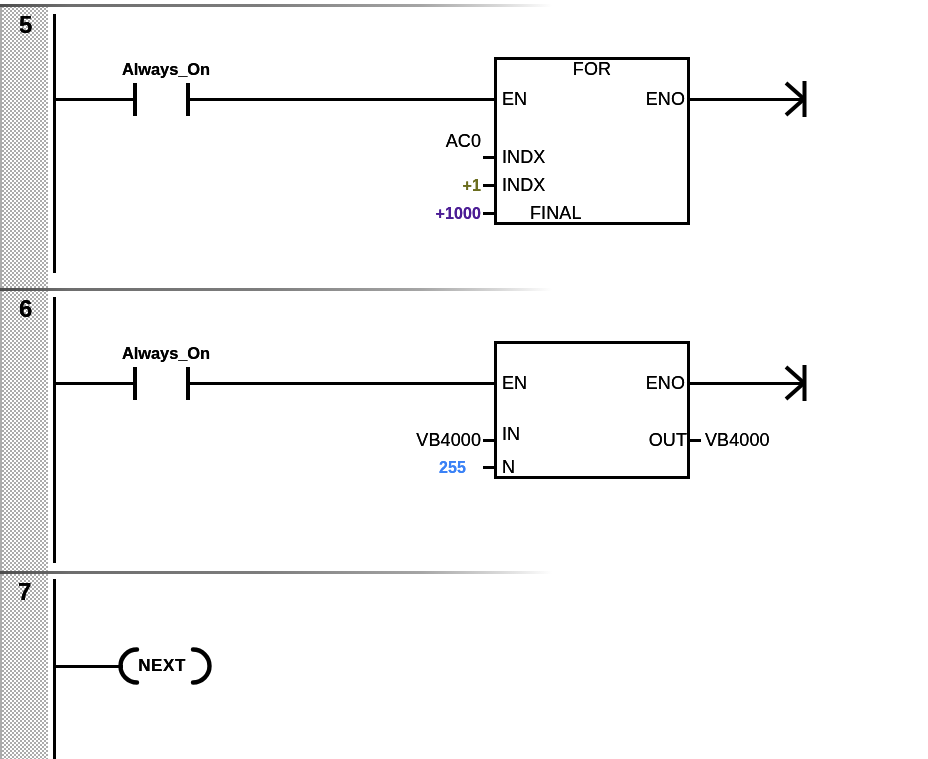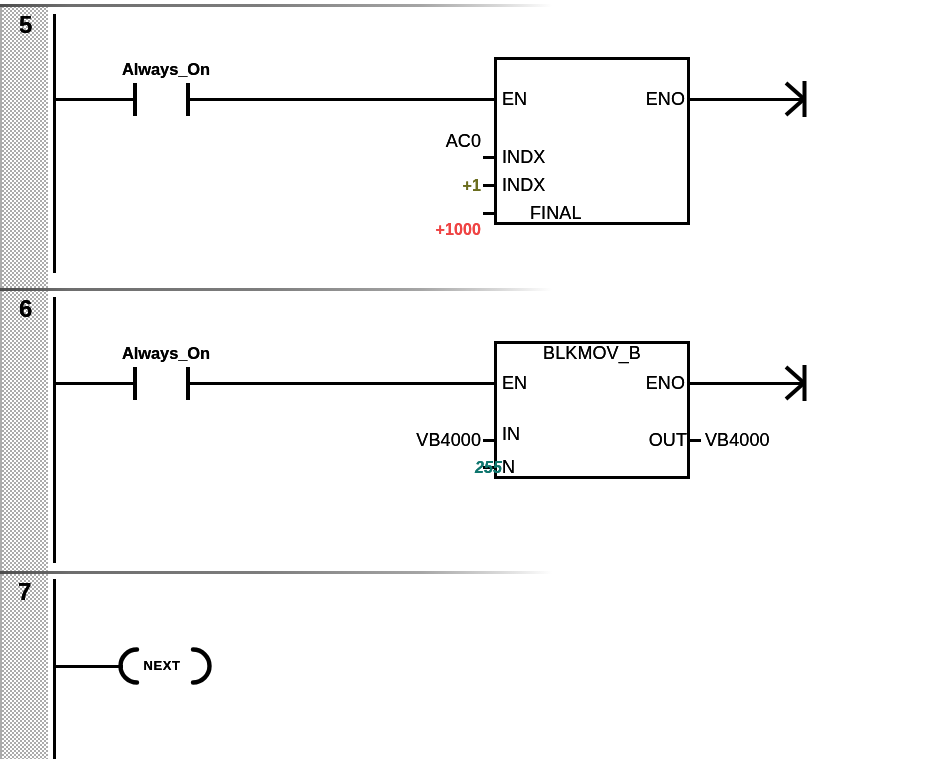--- a/index.html
+++ b/index.html
@@ -18,21 +18,21 @@
   .cbar{position:absolute;width:3.5px;height:33px;background:#000;}
   .tick{position:absolute;width:11px;height:3px;background:#000;}
   .fbox{position:absolute;border:3px solid #000;background:#fff;box-sizing:border-box;}
   
   .t{position:absolute;font-size:18px;line-height:18px;white-space:pre;letter-spacing:0.1px;text-shadow:0 0 0.5px currentColor;}
   .tc{text-align:center;}
   .tr{text-align:right;}
   .netnum{position:absolute;font-size:24px;line-height:24px;font-weight:bold;text-shadow:0 0 0.4px #000;}
   .cname{position:absolute;font-size:16.5px;line-height:17px;font-weight:bold;text-align:center;letter-spacing:-0.1px;text-shadow:0 0 0.4px #000;}
   .opc{font-size:16px;line-height:18px;font-weight:bold;}
-  .coiltxt{position:absolute;font-size:13px;line-height:17px;font-weight:bold;letter-spacing:0.6px;text-align:center;text-shadow:0 0 0.4px #000;}
+  .coiltxt{position:absolute;font-size:17px;line-height:17px;font-weight:bold;letter-spacing:0.6px;text-align:center;text-shadow:0 0 0.4px #000;}
   svg{position:absolute;overflow:visible;}
 </style>
 </head>
 <body>
 
 <div class="canvas">
 
   <div class="netcol"></div>
   <div class="netcol-edge"></div>
 
@@ -49,68 +49,68 @@
   <div class="wire" style="left:54px;top:97.5px;width:81px"></div>
   <div class="wire" style="left:187px;top:97.5px;width:308px"></div>
 
   <div>
     <div class="cbar" style="left:133px;top:83px"></div>
     <div class="cbar" style="left:186px;top:83px"></div>
     <div class="cname" style="left:86px;top:61px;width:160px">Always_On</div>
   </div>
 
   <div class="fbox" style="left:494px;top:57px;width:196px;height:168px"></div>
+  <div class="t tc" style="left:497px;top:60px;width:190px">FOR</div>
   <div class="t" style="left:502px;top:90px">EN</div>
   <div class="t tr" style="left:567px;top:90px;width:118px">ENO</div>
 
   <div class="t" style="left:502px;top:148px">INDX</div>
   <div class="t" style="left:502px;top:176px">INDX</div>
   <div class="t" style="left:530px;top:204px">FINAL</div>
 
   <div class="tick" style="left:483px;top:155.5px"></div>
   <div class="tick" style="left:483px;top:183.5px"></div>
   <div class="tick" style="left:483px;top:211.5px"></div>
 
   <div class="t tr" style="left:361px;top:132px;width:120px">AC0</div>
   <div class="t tr opc" style="left: 361px; top: 177px; width: 120px; color: rgb(107, 110, 31);">+1</div>
-  <div class="t tr opc" style="left: 361px; top: 221px; width: 120px; color: #ef4444;">+1000</div>
+  <div class="t tr opc" style="left: 361px; top: 205px; width: 120px; color: #4c1d95;">+1000</div>
 
   <div class="wire" style="left:690px;top:97.5px;width:113px"></div>
   <svg style="left:781px;top:79px" width="28" height="40" viewBox="0 0 28 40">
     <line x1="5" y1="4" x2="23" y2="20" stroke="#000" stroke-width="4"></line>
     <line x1="5" y1="36" x2="23" y2="20" stroke="#000" stroke-width="4"></line>
     <rect x="21.5" y="2" width="4" height="36" fill="#000"></rect>
   </svg>
 
   <div class="rail" style="top:297px;height:266px"></div>
 
   <div class="wire" style="left:54px;top:381.5px;width:81px"></div>
   <div class="wire" style="left:187px;top:381.5px;width:308px"></div>
 
   <div>
     <div class="cbar" style="left:133px;top:367px"></div>
     <div class="cbar" style="left:186px;top:367px"></div>
     <div class="cname" style="left:86px;top:345px;width:160px">Always_On</div>
   </div>
 
   <div class="fbox" style="left:494px;top:341px;width:196px;height:138px"></div>
-  <div class="t tc" style="left:497px;top:344px;width:190px">BLKMOV_B</div>
   <div class="t" style="left:502px;top:374px">EN</div>
   <div class="t tr" style="left:567px;top:374px;width:118px">ENO</div>
 
   <div class="t" style="left:502px;top:425px">IN</div>
   <div class="t" style="left:502px;top:458px">N</div>
   <div class="t tr" style="left:567px;top:431px;width:120px">OUT</div>
 
   <div class="tick" style="left:483px;top:438.5px"></div>
   <div class="tick" style="left:483px;top:465.5px"></div>
   <div class="tick" style="left:690px;top:438.5px"></div>
 
   <div class="t tr" style="left:361px;top:431px;width:120px">VB4000</div>
-  <div class="t tr opc" style="left: 382px; top: 459px; width: 120px; color: #0f766e; font-style: italic;">255</div>
+  <div class="t tr opc" style="left: 346px; top: 459px; width: 120px; color: #3b82f6;">255</div>
   <div class="t" style="left:705px;top:431px">VB4000</div>
 
   <div class="wire" style="left:690px;top:381.5px;width:113px"></div>
   <svg style="left:781px;top:363px" width="28" height="40" viewBox="0 0 28 40">
     <line x1="5" y1="4" x2="23" y2="20" stroke="#000" stroke-width="4"></line>
     <line x1="5" y1="36" x2="23" y2="20" stroke="#000" stroke-width="4"></line>
     <rect x="21.5" y="2" width="4" height="36" fill="#000"></rect>
   </svg>
 
   <div class="rail" style="top:579px;height:180px"></div>

